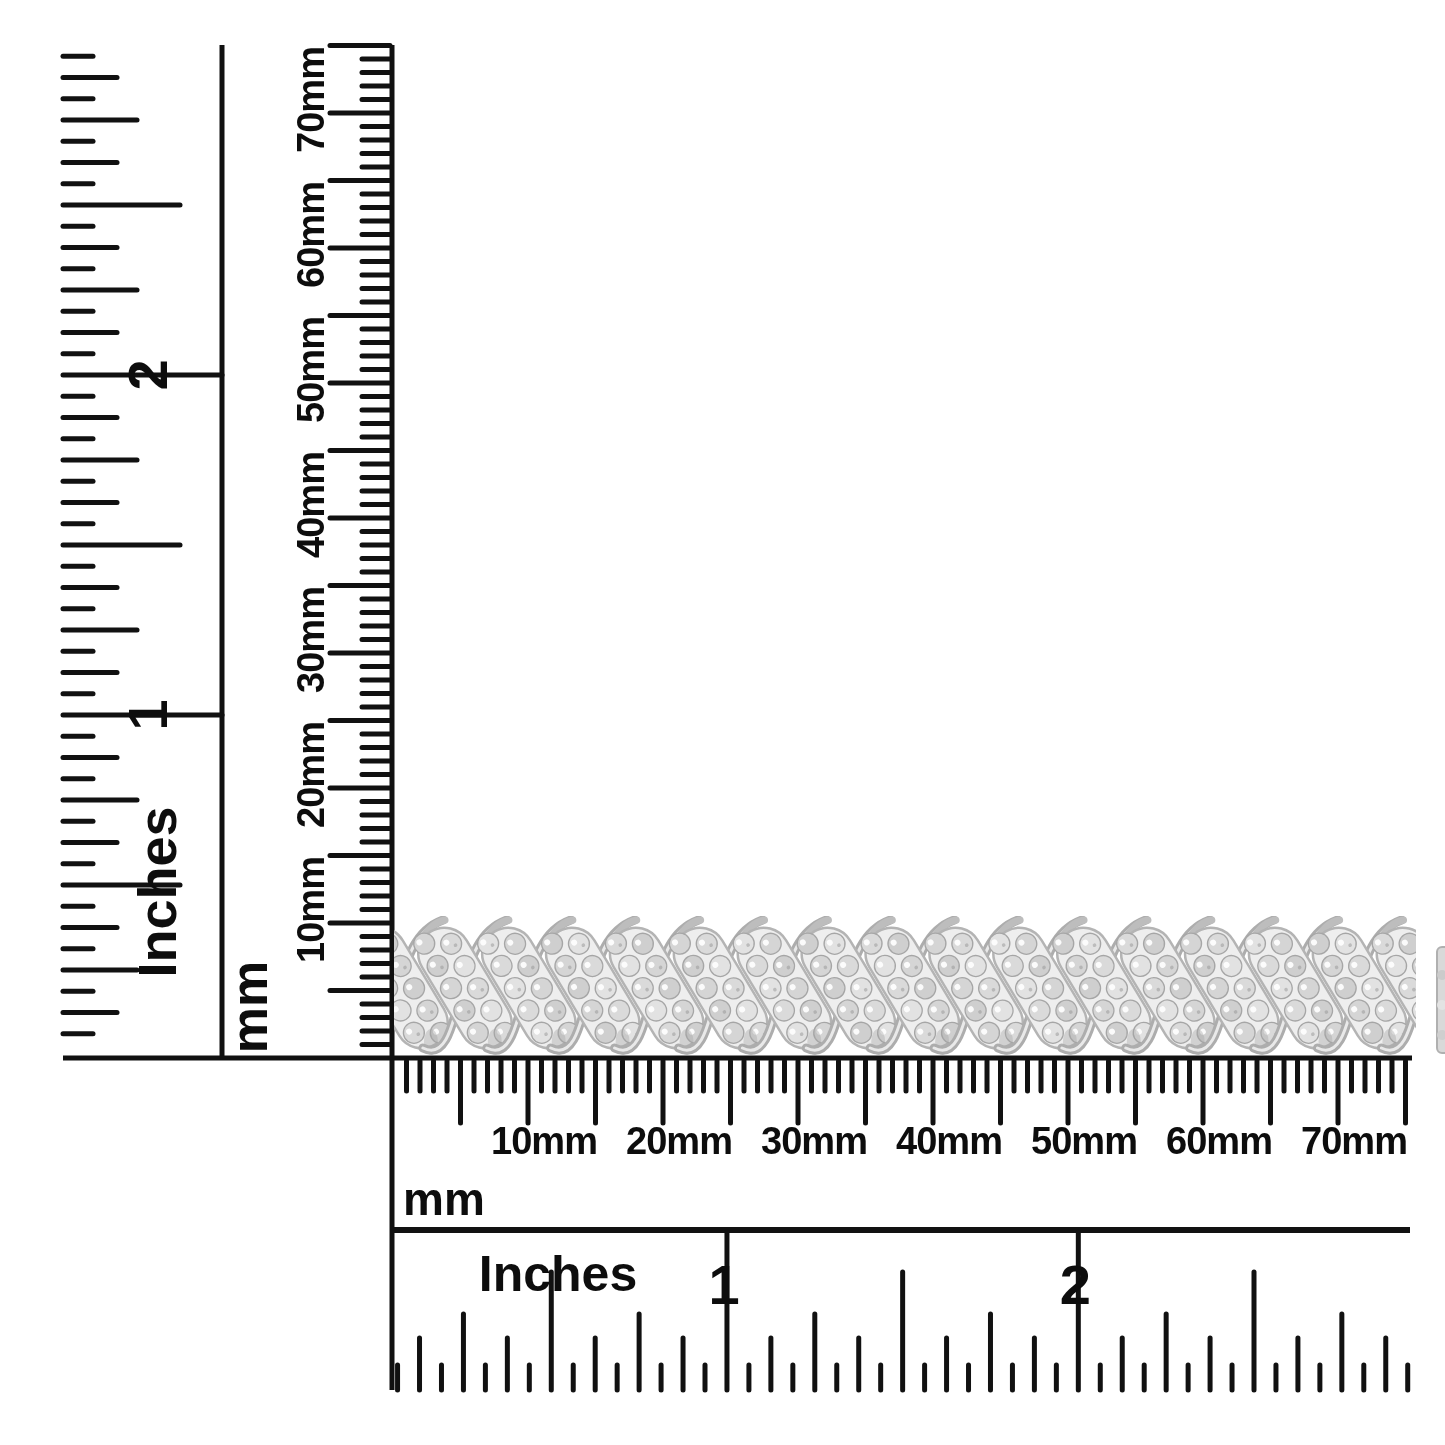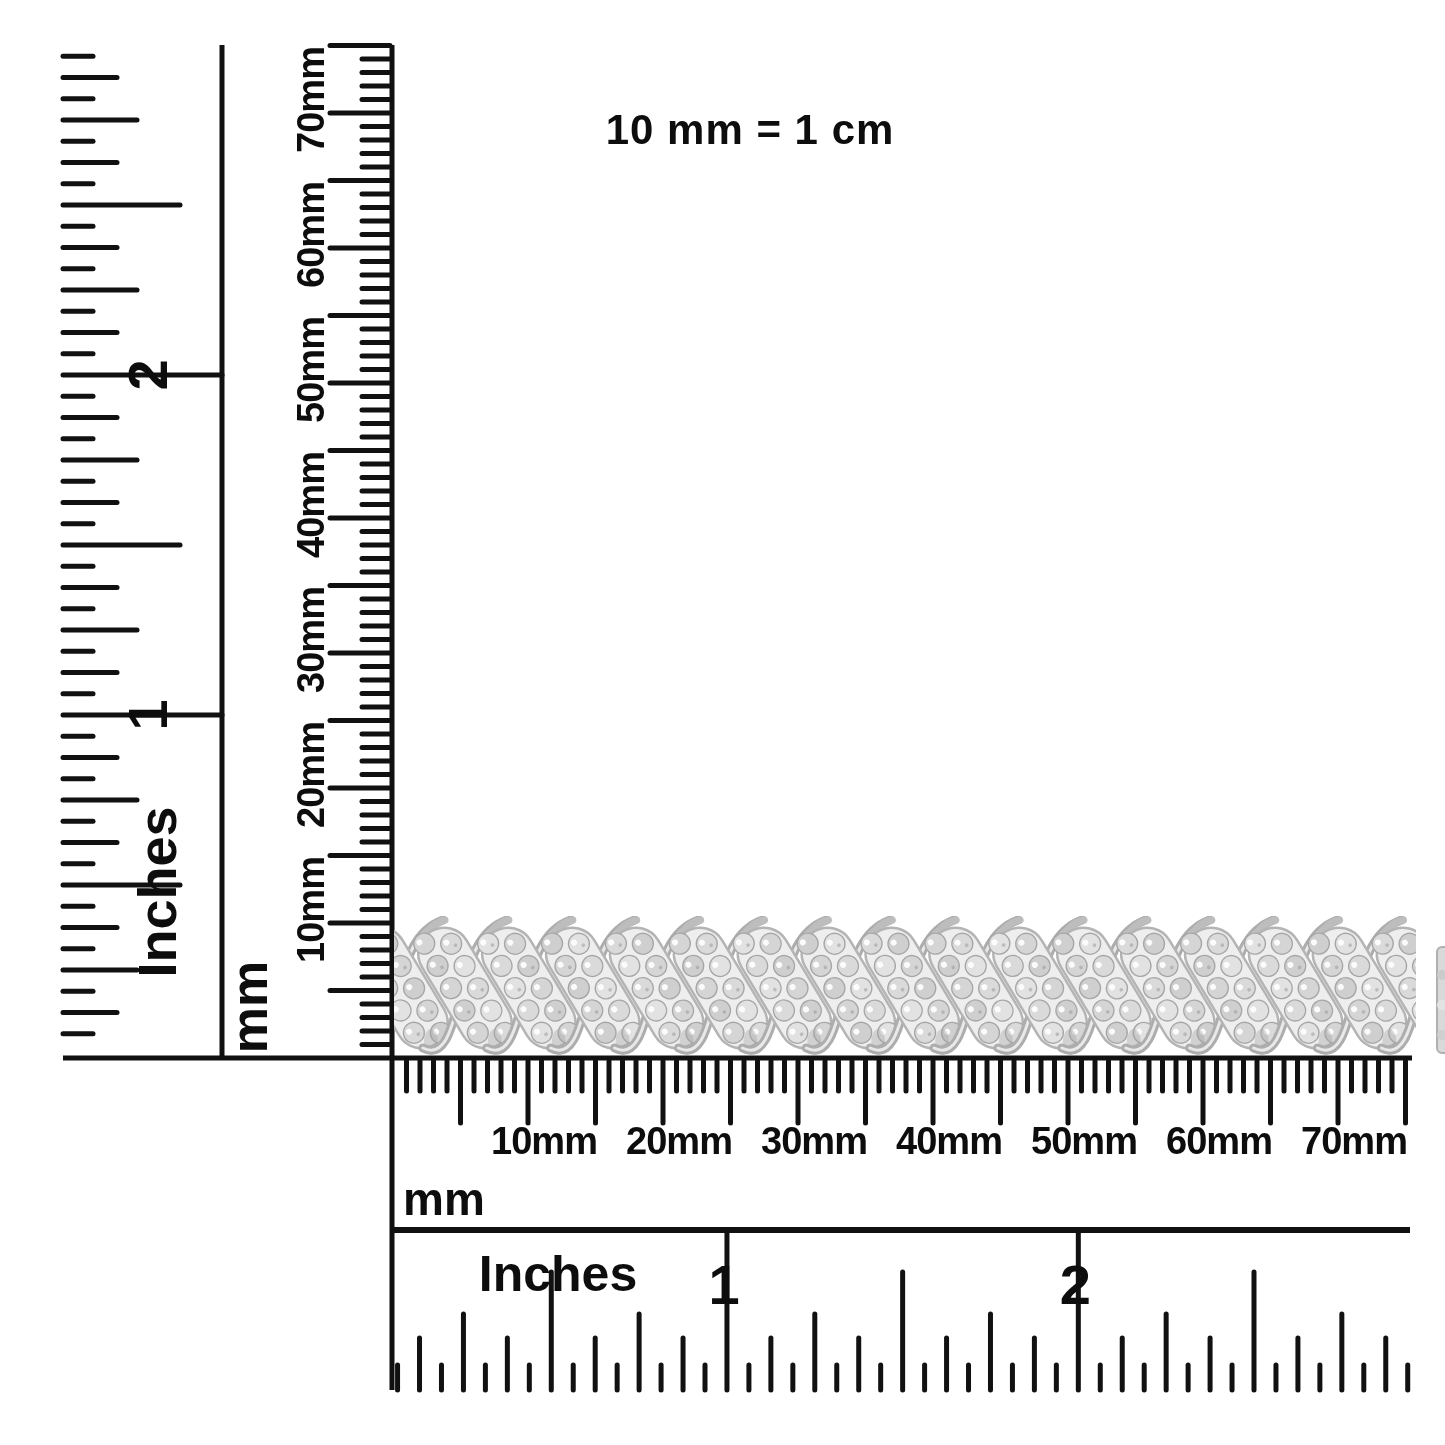--- a/index.html
+++ b/index.html
@@ -857,21 +857,20 @@
         </g>
       </g>
       <g>
         <rect x="1437" y="947" width="12" height="106" rx="5" fill="#d9d9d9" stroke="#b0b0b0" stroke-width="2"></rect>
         <circle cx="1442" cy="975" r="5" fill="#cbcbcb"></circle>
         <circle cx="1442" cy="1005" r="5" fill="#e3e3e3"></circle>
         <circle cx="1442" cy="1035" r="5" fill="#cfcfcf"></circle>
       </g>
     </svg>
 
-  <div class="lab note" style="left:750px;top:130px;">10 mm = 1 cm</div>
 
   <div class="lab rot unit-v" style="left:157px;top:892px;">Inches</div>
 
   <div class="lab rot unit-mm-v" style="left:249px;top:1007px;">mm</div>
 
   <div class="lab unit-mm-h" style="left:444px;top:1199px;">mm</div>
 
   <div class="lab unit-in-h" style="left:558px;top:1274px;">Inches</div>
 
   <div id="labels">

